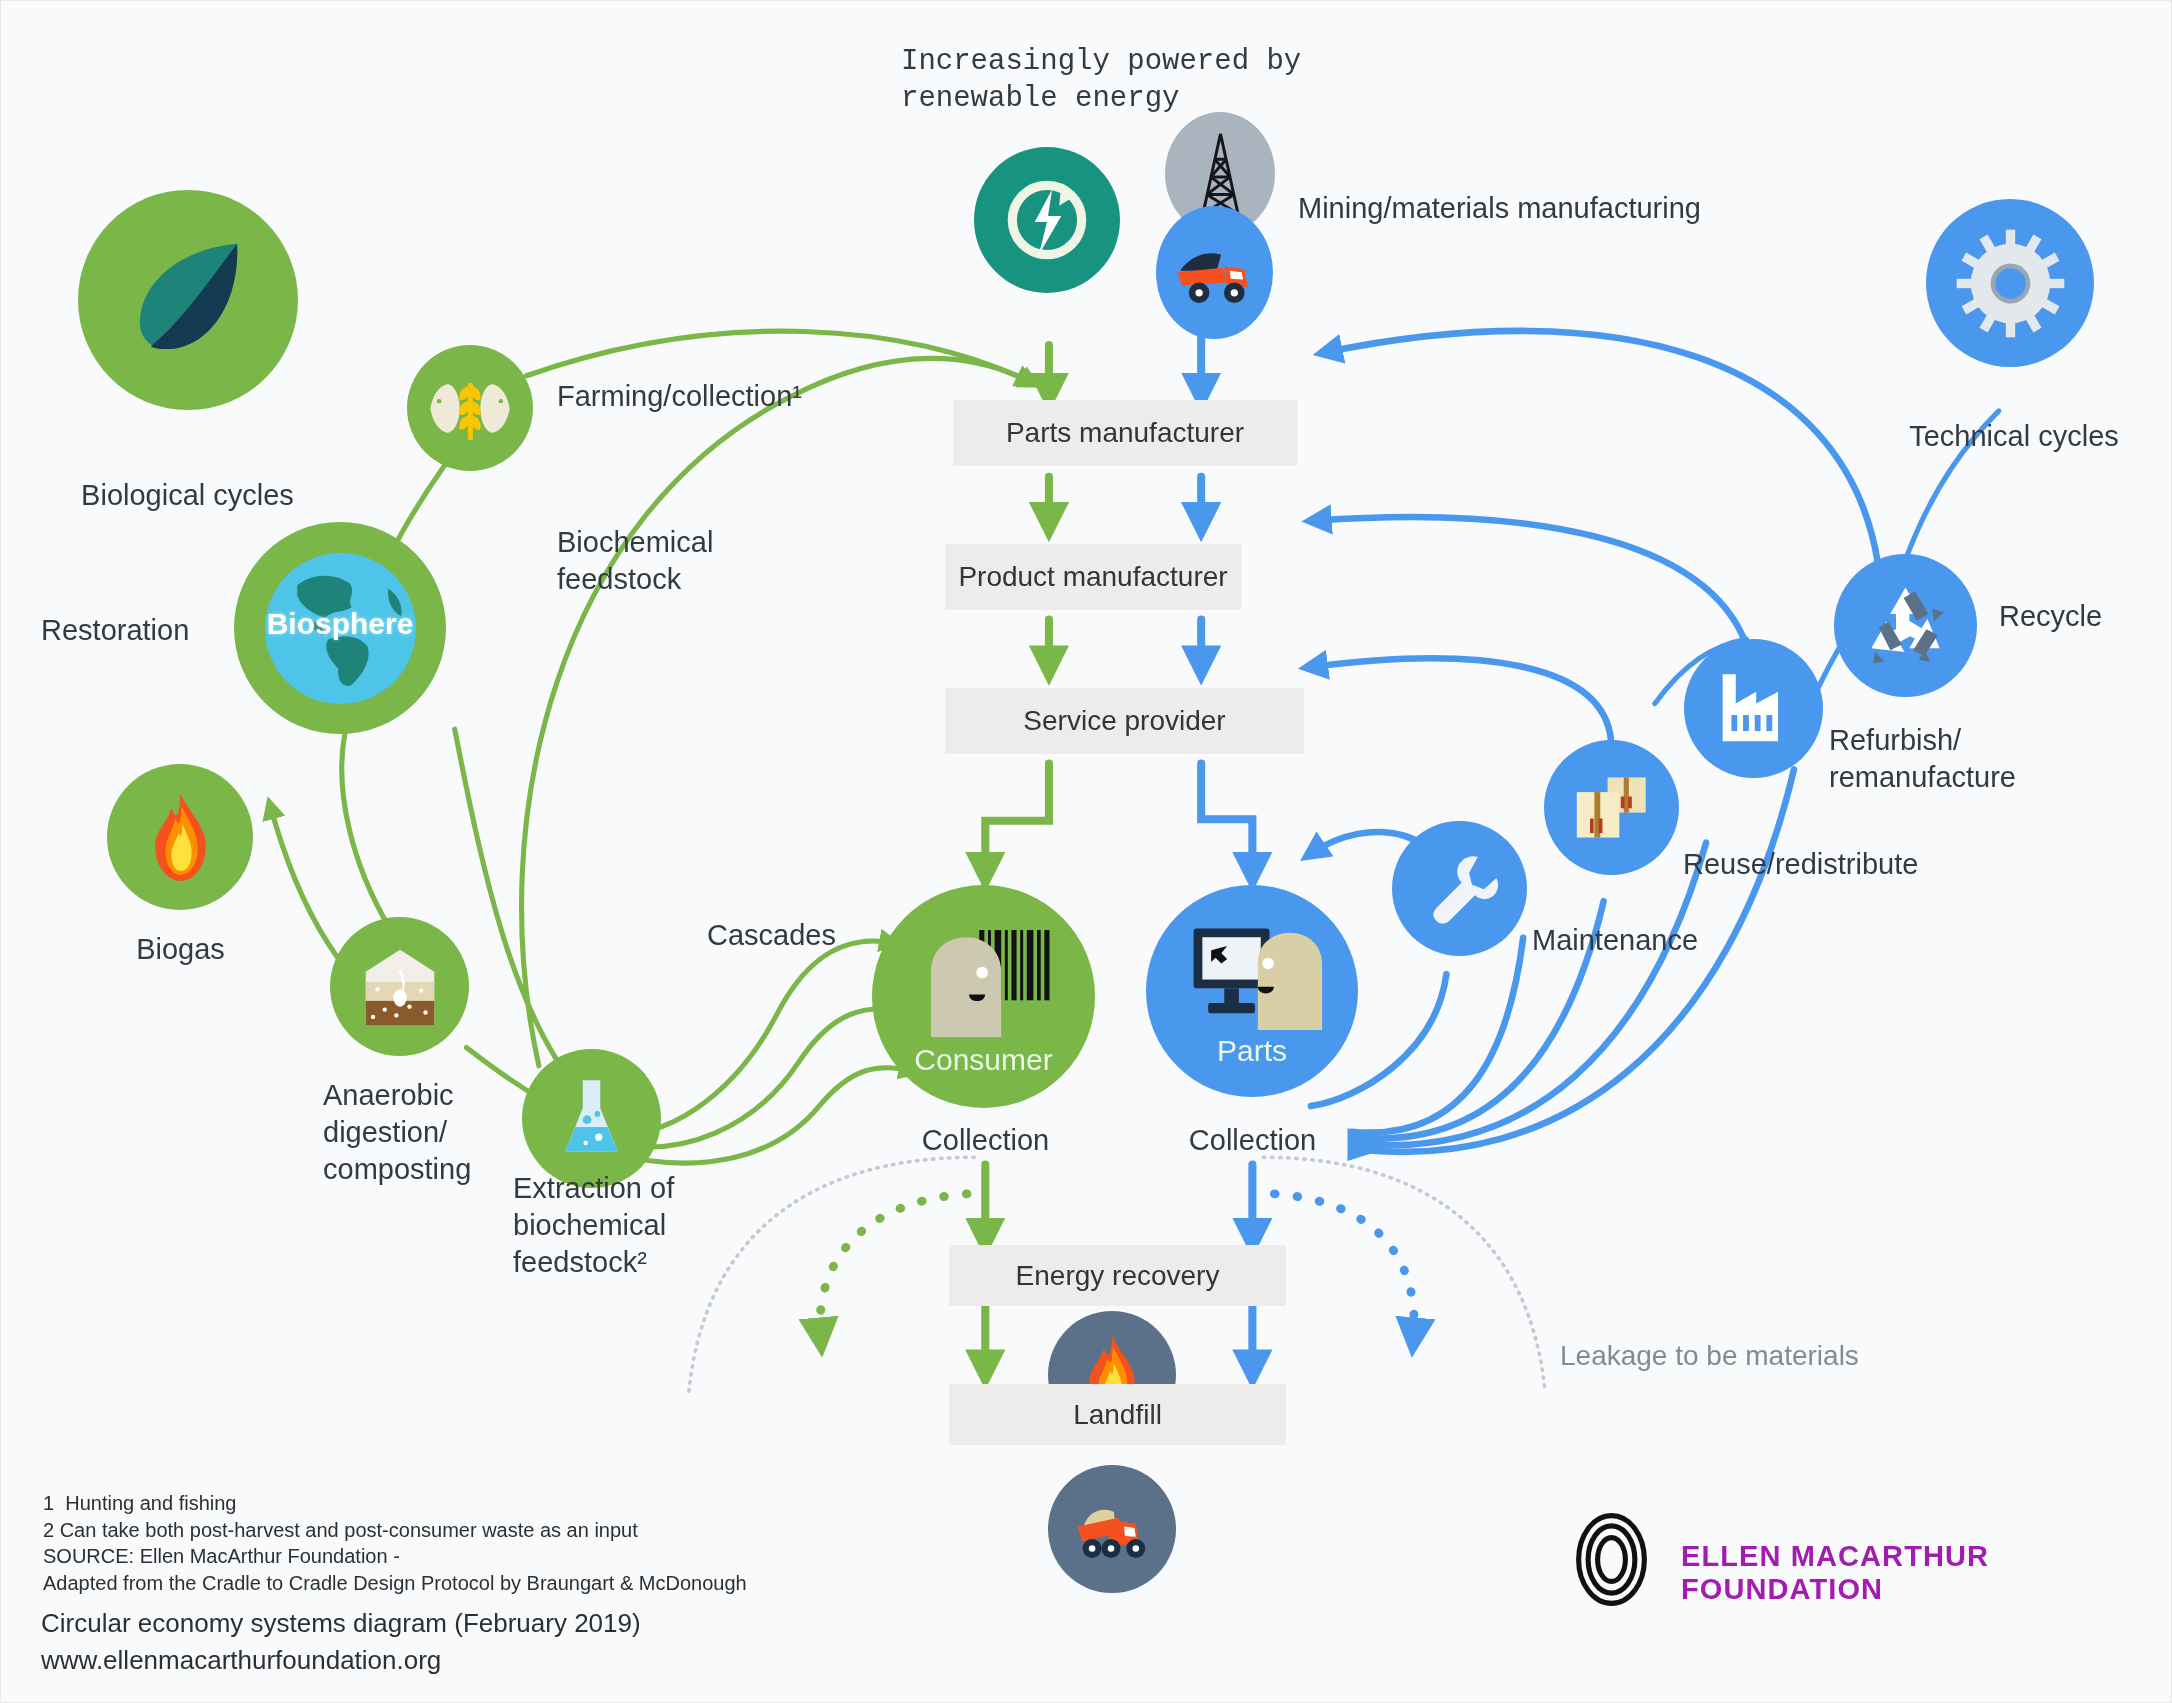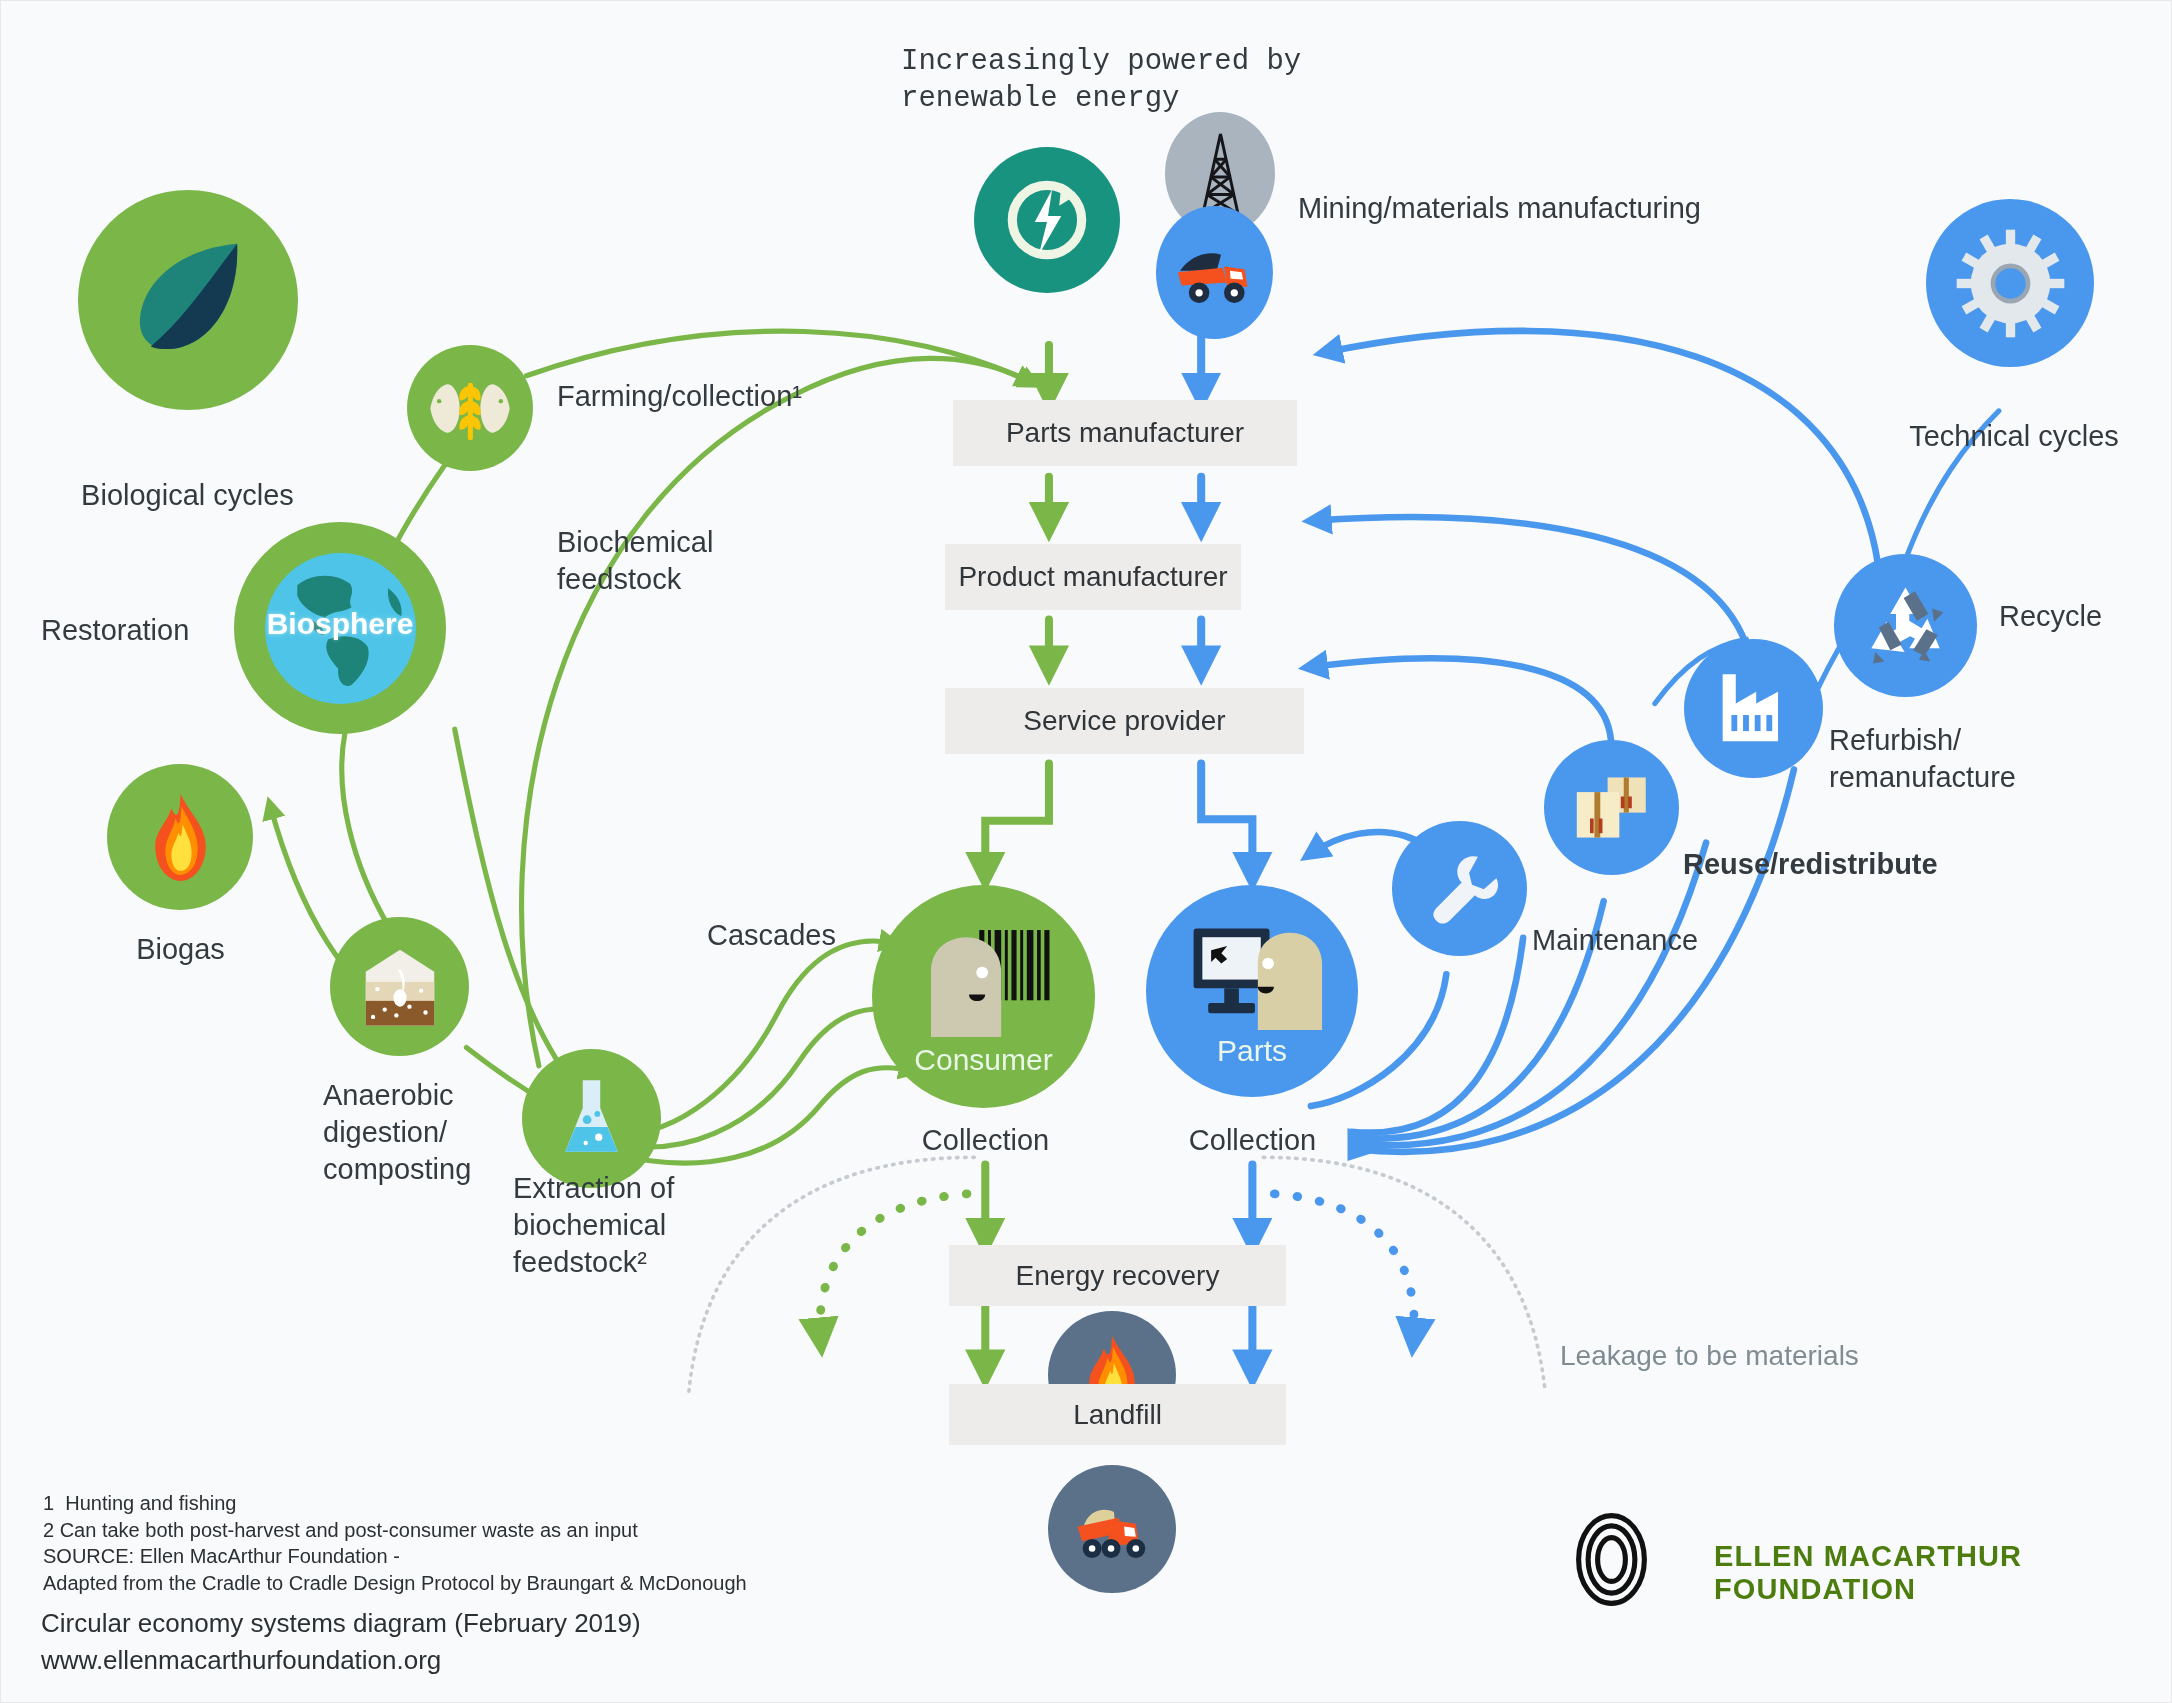--- a/index.html
+++ b/index.html
@@ -15,21 +15,21 @@
   #svgroot{position:absolute;left:0;top:0;width:2172px;height:1703px;}
   .node{position:absolute;border-radius:50%;display:flex;align-items:center;justify-content:center;}
   .node svg{display:block;}
   .lbl{position:absolute;color:#333a40;font-size:29px;line-height:1.28;white-space:pre;}
   .lbl.c{text-align:center;}
   .box{position:absolute;background:#edecea;display:flex;align-items:center;justify-content:center;
        color:#2f3539;font-size:28px;}
   .incirc{position:absolute;color:#e9f7e6;font-size:30px;text-align:center;width:100%;}
   .footnotes{position:absolute;color:#2b3034;font-size:20px;line-height:1.33;white-space:pre;}
   .caption{position:absolute;color:#2b3034;font-size:26px;line-height:1.42;white-space:pre;}
-  .logotext{position:absolute;color:#4d7c0f;font-size:29px;font-weight:bold;letter-spacing:1.1px;margin-left:33px;}
+  .logotext{position:absolute;color:#a21caf;font-size:29px;font-weight:bold;letter-spacing:1.1px;}
   .leak{position:absolute;color:#7f8c93;font-size:28px;}
 </style>
 </head>
 <body>
 
 <div id="stage">
 
 <svg id="svgroot" viewBox="0 0 2968 2327">
   <defs>
     <marker id="ag" markerWidth="5" markerHeight="5" refX="3.4" refY="2.5" orient="auto">
@@ -310,21 +310,21 @@
           <rect x="82" y="40" width="5" height="16"></rect>
         </g>
     <rect x="12" y="34" width="58" height="62" fill="#f6ecc8"></rect>
     <rect x="36" y="34" width="8" height="62" fill="#b07b2e"></rect>
     <g fill="#b33d1e">
           <rect x="30" y="70" width="5" height="20"></rect>
           <rect x="42" y="70" width="5" height="20"></rect>
         </g>
   </svg>
 </div>
-<div class="lbl" style="left:1682px;top:845px;font-weight:bold;">Reuse/redistribute</div>
+<div class="lbl" style="left:1682px;top:845px;">Reuse/redistribute</div>
 
 <div class="node" style="left:1391px;top:820px;width:135px;height:135px;background:#4a97ee;">
   <svg width="81" height="81" viewBox="0 0 110 110">
     <path d="M80,12 C66,8 52,18 52,32 C52,38 54,43 58,47 L24,81 C18,87 18,94 24,99 C29,104 36,104 42,98 L76,64 C80,68 86,70 92,69 C105,67 111,52 105,41 L88,56 L72,50 L68,34 Z" fill="#f0f4f8"></path>
   </svg>
 </div>
 <div class="lbl" style="left:1531px;top:921px;">Maintenance</div>
 
 <div class="box" style="left:952px;top:399px;width:344px;height:66px;">
       <span>Parts manufacturer</span>

